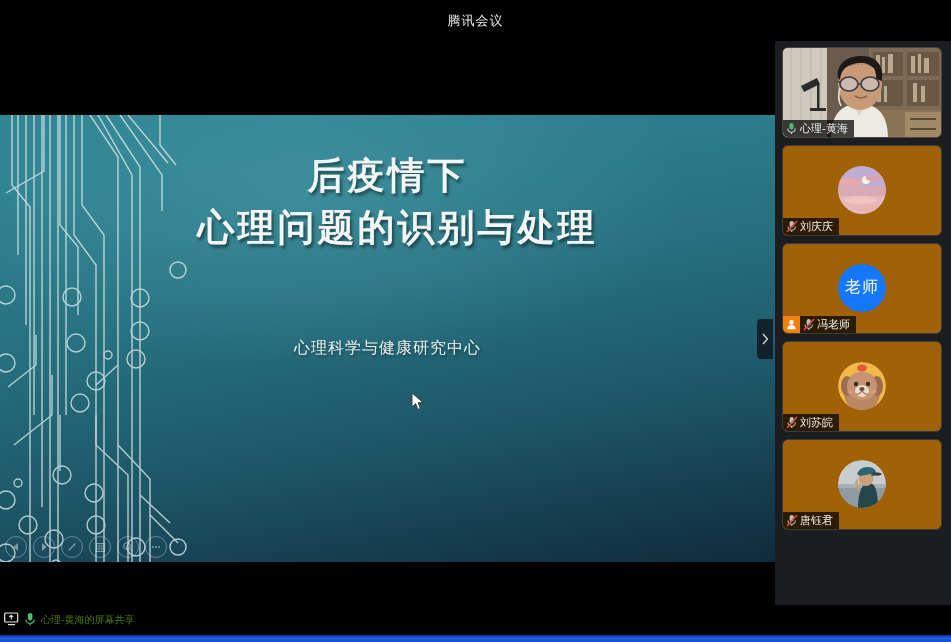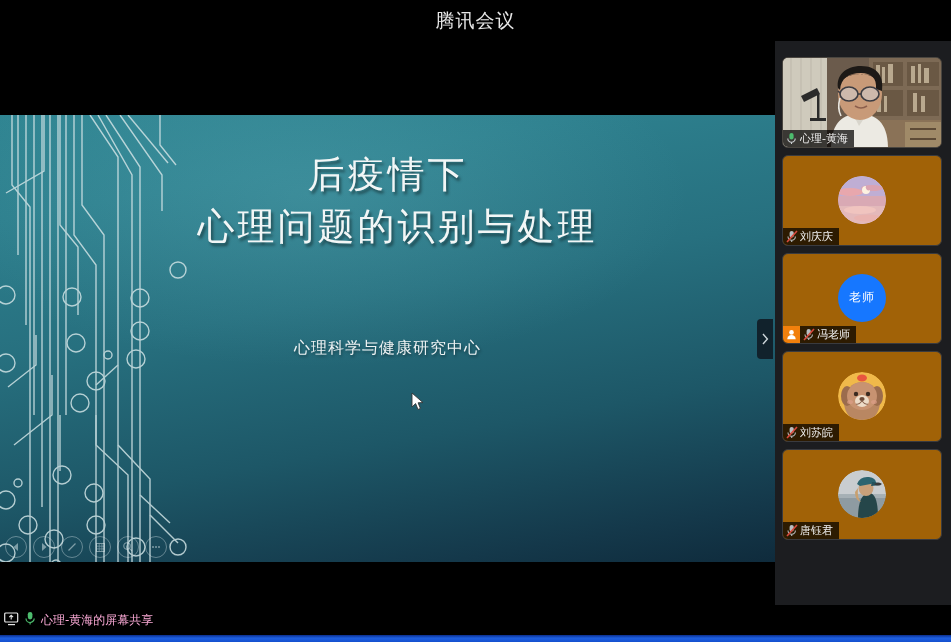--- a/index.html
+++ b/index.html
@@ -9,21 +9,21 @@
     font-family: "DejaVu Sans", "Liberation Sans", sans-serif;
     overflow: hidden;
   }
   #app { position: relative; width: 951px; height: 642px; background: #000; }
 
   
   .titlebar {
     position: absolute; left: 0; top: 0; width: 951px; height: 41px;
     background: #000; color: #e8e8e8;
     display: flex; align-items: center; justify-content: center;
-    font-size: 19px; letter-spacing: 1px;
+    font-size: 13px; letter-spacing: 1px;
   }
 
   
   .stage {
     position: absolute; left: 0; top: 41px; width: 775px; height: 564px;
     background: #000; overflow: hidden;
   }
   .slide {
     position: absolute; left: 0; top: 74px; width: 775px; height: 447px;
     background: linear-gradient(170deg, #2f8491 0%, #2d7f8d 18%, #27707f 42%, #1d5767 68%, #14384a 90%, #0f2b3c 100%);
@@ -32,21 +32,21 @@
   .slide-sheen {
     position: absolute; inset: 0;
     background: radial-gradient(ellipse 70% 55% at 40% 18%, rgba(120,200,210,.22), rgba(0,0,0,0) 70%);
   }
   .circuit { position: absolute; left: 0; top: 0; width: 230px; height: 447px; opacity: .85; }
 
   .slide-title {
     position: absolute; left: 0; right: 0; top: 34px;
     text-align: center; color: #f2f6f6;
     font-family: "DejaVu Serif", "Liberation Serif", serif;
-    font-size: 37px; line-height: 52px; font-weight: 400;
+    font-size: 37px; line-height: 52px; font-weight: 700;
     text-shadow: 2px 3px 3px rgba(0,0,0,.45);
     letter-spacing: 3px;
   }
   .slide-title .l2 { display: block; margin-left: 20px; }
 
   .slide-sub {
     position: absolute; left: 0; right: 0; top: 216px;
     text-align: center; color: #eef3f4;
     font-size: 16px; line-height: 33px; letter-spacing: 1px;
     text-shadow: 1px 2px 3px rgba(0,0,0,.4);
@@ -74,60 +74,60 @@
     position: absolute; right: 2px; top: 278px;
     width: 16px; height: 40px; border-radius: 4px 0 0 4px;
     background: #11222c; color: #cdd6da;
     display: flex; align-items: center; justify-content: center;
     font-size: 13px; line-height: 1;
   }
 
   
   .rail {
     position: absolute; left: 775px; top: 41px; width: 176px; height: 564px;
-    background: #1c1d20; padding: 16px 7px; overflow: hidden;
+    background: #1c1d20; padding: 6px 7px; overflow: hidden;
   }
   .tile {
     position: relative; width: 160px; height: 91px; margin-bottom: 7px;
     background: #a16207; border: 1px solid #3a3b3f; border-radius: 6px;
     overflow: hidden;
   }
   .tile.video { background: #35302c; border-color: #4a4640; }
 
   
   .scene { position: absolute; inset: 0; }
 
   .avatar {
     position: absolute; left: 50%; top: 50%; transform: translate(-50%, -52%);
     width: 48px; height: 48px; border-radius: 50%; overflow: hidden;
   }
   .avatar.initials {
     background: #1677ff; color: #fff;
     display: flex; align-items: center; justify-content: center;
-    font-size: 12px; letter-spacing: 1px;
+    font-size: 16px; letter-spacing: 1px;
   }
 
   .namebar {
     position: absolute; left: 0; bottom: 0;
     display: flex; align-items: center; height: 17px;
     background: rgba(0,0,0,.72); padding-right: 6px;
   }
   .host-badge {
     width: 17px; height: 17px; background: #f2800c;
     display: flex; align-items: center; justify-content: center; flex: 0 0 auto;
   }
   .mic { width: 17px; height: 17px; display: flex; align-items: center; justify-content: center; flex: 0 0 auto; }
   .pname { color: #f0f0f0; font-size: 11px; white-space: nowrap; }
 
   
   .statusbar {
     position: absolute; left: 0; top: 605px; width: 951px; height: 30px;
-    background: #000; color: #f9a8d4;
+    background: #000; color: #4d7c0f;
     display: flex; align-items: center; gap: 5px; padding-left: 4px;
-    font-size: 12px;
+    font-size: 10px;
   }
   .taskbar {
     position: absolute; left: 0; top: 635px; width: 951px; height: 7px;
     background: linear-gradient(180deg, #0b2f8f 0%, #1d5fe0 45%, #1450cf 100%);
   }
 </style>
 </head>
 <body>
 
 <div id="app">

